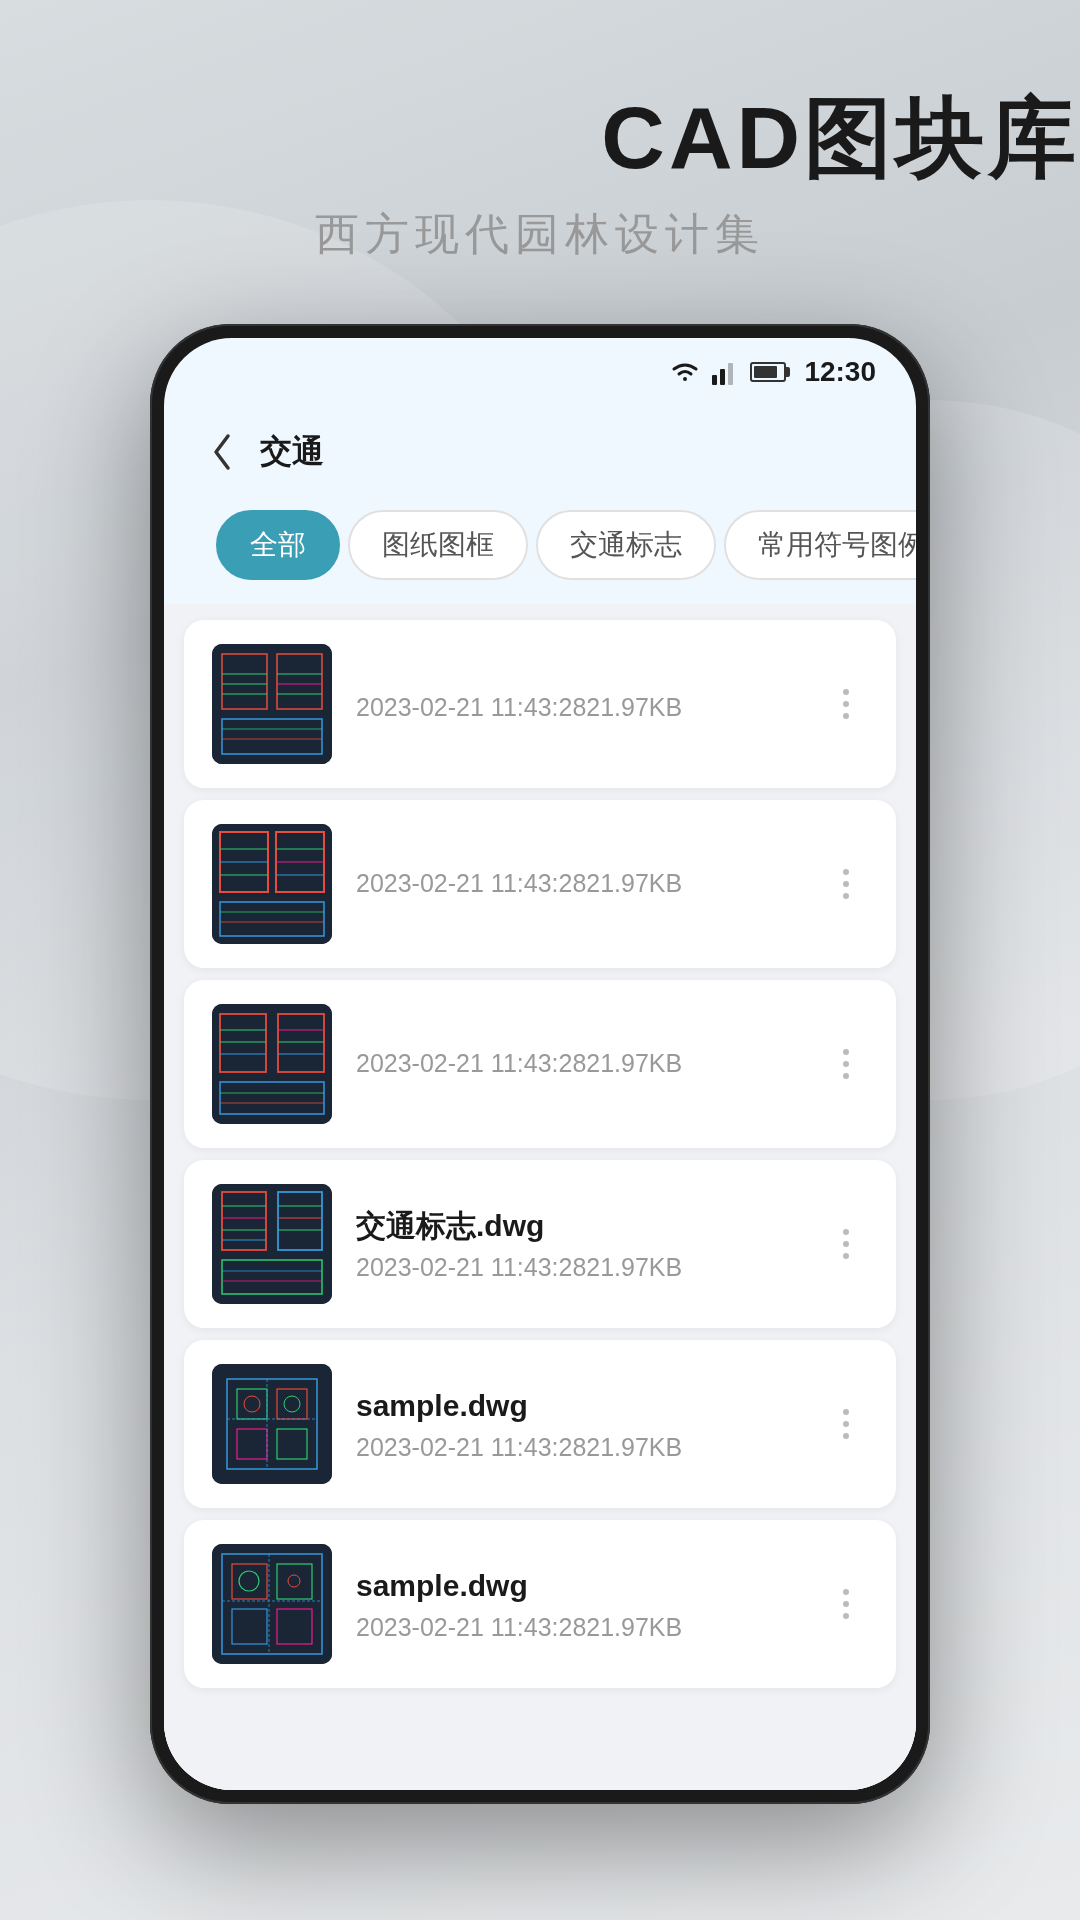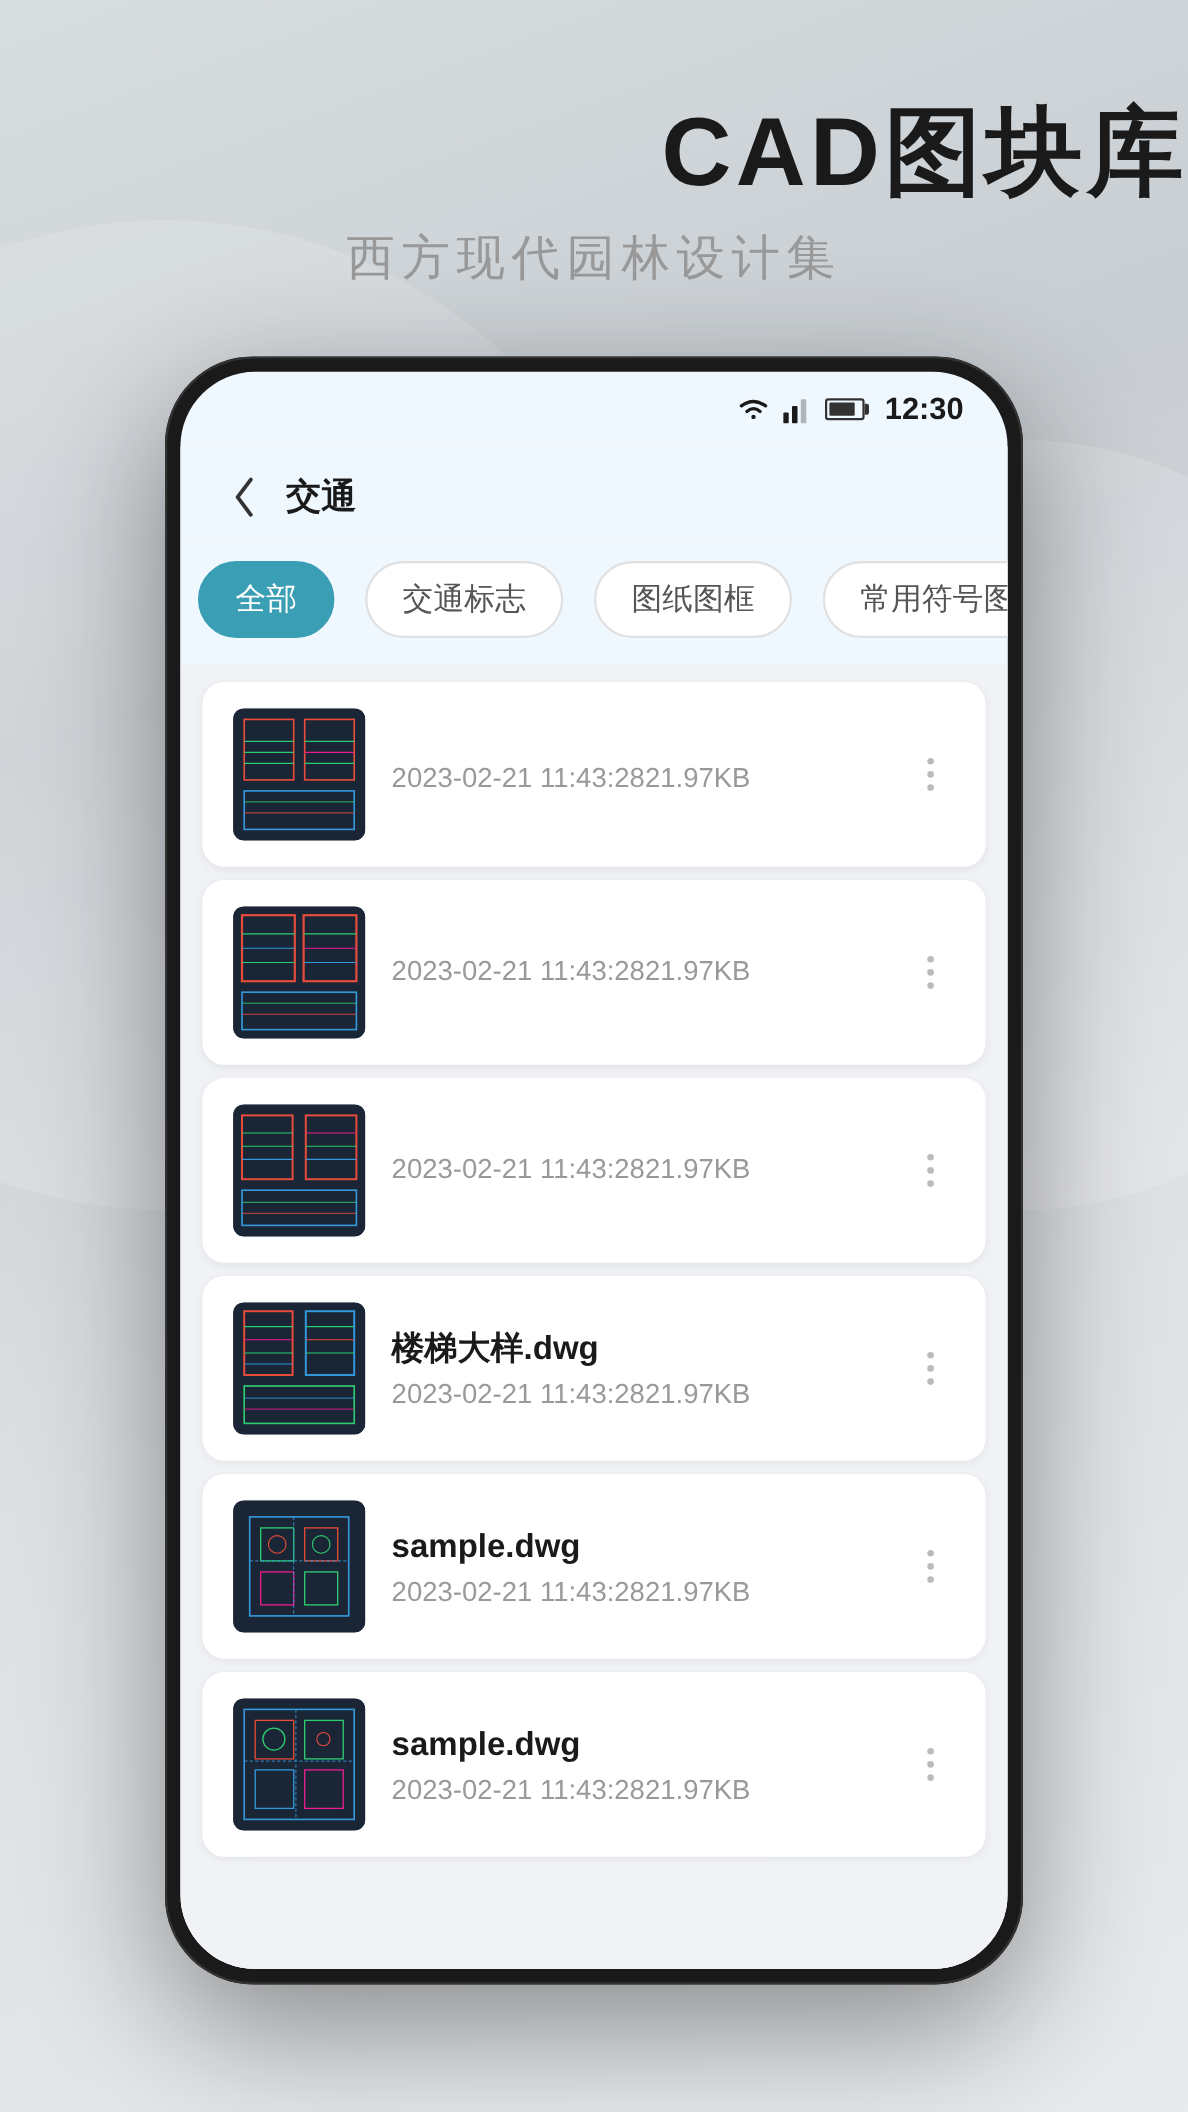--- a/index.html
+++ b/index.html
@@ -189,23 +189,23 @@
 
     .nav-title {
       font-size: 32px;
       font-weight: 700;
       color: #1a1a1a;
     }
 
     
     .filter-tabs {
       background: #f0f8ff;
-      padding: 16px 16px 24px;
-      display: flex;
-      gap: 28px;
+      padding: 16px 52px 24px;
+      display: flex;
+      gap: 8px;
       flex-shrink: 0;
       align-items: center;
     }
 
     .filter-tab {
       padding: 14px 32px;
       border-radius: 40px;
       font-size: 28px;
       font-weight: 500;
       cursor: pointer;
@@ -338,22 +338,22 @@
           <div class="back-btn">
             <svg width="24" height="40" viewBox="0 0 24 40" fill="none">
               <path d="M18 4 L6 20 L18 36" stroke="#333" stroke-width="3.5" stroke-linecap="round" stroke-linejoin="round" fill="none"></path>
             </svg>
           </div>
           <span class="nav-title">交通</span>
         </div>
 
         <div class="filter-tabs">
           <div class="filter-tab active">全部</div>
+          <div class="filter-tab">图纸图框</div>
           <div class="filter-tab">交通标志</div>
-          <div class="filter-tab">图纸图框</div>
           <div class="filter-tab">常用符号图例</div>
         </div>
 
         <div class="file-list">
 
           <div class="file-item">
             <div class="file-thumbnail">
               <svg width="120" height="120" viewBox="0 0 120 120" xmlns="http://www.w3.org/2000/svg">
                 <rect width="120" height="120" fill="#1a2535"></rect>
                 <rect x="10" y="10" width="45" height="55" fill="none" stroke="#e74c3c" stroke-width="1.5"></rect>
@@ -455,21 +455,21 @@
                 <line x1="10" y1="56" x2="54" y2="56" stroke="#3498db" stroke-width="1"></line>
                 <line x1="66" y1="22" x2="110" y2="22" stroke="#2ecc71" stroke-width="1"></line>
                 <line x1="66" y1="34" x2="110" y2="34" stroke="#e74c3c" stroke-width="1"></line>
                 <line x1="66" y1="46" x2="110" y2="46" stroke="#2ecc71" stroke-width="1"></line>
                 <rect x="10" y="76" width="100" height="34" fill="none" stroke="#2ecc71" stroke-width="1.5"></rect>
                 <line x1="10" y1="87" x2="110" y2="87" stroke="#3498db" stroke-width="0.8"></line>
                 <line x1="10" y1="97" x2="110" y2="97" stroke="#e91e8c" stroke-width="0.8"></line>
               </svg>
             </div>
             <div class="file-info">
-              <div class="file-name">楼梯大样.dwg</div>
+              <div class="file-name">交通标志.dwg</div>
               <div class="file-meta">
                 <span>2023-02-21 11:43:28</span>
                 <span>21.97KB</span>
               </div>
             </div>
             <div class="more-btn">
               <div class="more-dot"></div>
               <div class="more-dot"></div>
               <div class="more-dot"></div>
             </div>

